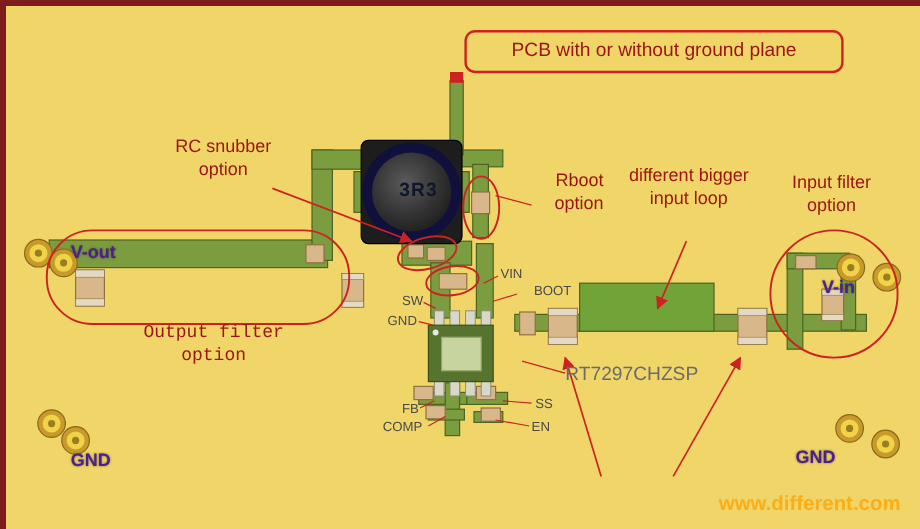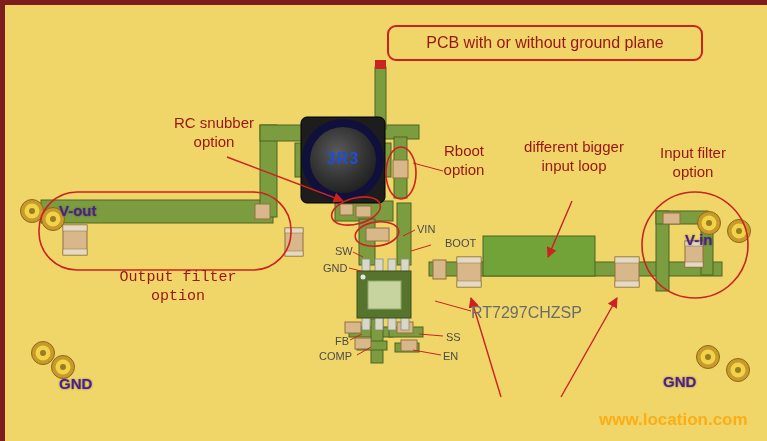--- a/index.html
+++ b/index.html
@@ -26,22 +26,22 @@
   .net{color:#4c1d95;font-weight:bold;font-size:15px;text-shadow:0 0 2px rgba(40,40,0,.6);}
   .pin{color:#4a4a4a;font-size:11px;line-height:12px;}
   .partno{color:#6b6b6b;font-size:16px;}
   .title-box{
     position:absolute;left:382px;top:20px;width:312px;height:32px;
     border:2px solid var(--highlight-red,#CC2222);border-radius:9px;
     display:flex;align-items:center;justify-content:center;
     color:var(--annotation-red,#9B1414);font-size:16px;
   }
   .inductor-value{
-    position:absolute;left:316px;top:145px;width:44px;text-align:center;
-    color:#1d4ed8;font-size:16px;font-weight:bold;letter-spacing:1px;
+    position:absolute;left:316px;top:145px;width:44px;text-align:right;
+    color:#0f172a;font-size:16px;font-weight:bold;letter-spacing:1px;
   }
   .watermark{
     position:absolute;left:594px;top:405px;
     color:var(--watermark-orange,#FBAE17);font-size:17px;font-weight:bold;
   }
 </style>
 </head>
 <body>
 
 <div class="stage">
@@ -207,22 +207,22 @@
       <path class="pinline" d="M344,263 L356,266"></path>
       <path class="pinline" d="M345,335 L357,329"></path>
       <path class="pinline" d="M352,350 L366,342"></path>
       <path class="pinline" d="M438,331 L414,329"></path>
       <path class="pinline" d="M436,350 L408,345"></path>
     </g>
   </svg>
 
   <div class="title-box">PCB with or without ground plane</div>
 
-  <div class="lbl ann" style="left:150px;top:108px;width:118px;">RC snubber option</div>
-  <div class="lbl ann" style="left:420px;top:136px;width:78px;">Rboot option</div>
+  <div class="lbl ann" style="left:122px;top:108px;width:118px;">RC snubber option</div>
+  <div class="lbl ann" style="left:420px;top:136px;width:78px;text-align:right;">Rboot option</div>
   <div class="lbl ann" style="left:514px;top:132px;width:110px;">different bigger input loop</div>
   <div class="lbl ann" style="left:636px;top:138px;width:104px;">Input filter option</div>
   <div class="lbl ann" style="left:88px;top:263px;width:170px;font-family:Liberation Mono, monospace;">Output filter option</div>
 
   <div class="lbl net" style="left:54px;top:197px;">V-out</div>
   <div class="lbl net" style="left:680px;top:226px;">V-in</div>
   <div class="lbl net" style="left:54px;top:370px;">GND</div>
   <div class="lbl net" style="left:658px;top:368px;">GND</div>
 
   <div class="inductor-value">3R3</div>
@@ -230,15 +230,15 @@
 
   <div class="lbl pin" style="left:412px;top:218px;">VIN</div>
   <div class="lbl pin" style="left:428px;top:232px;padding-left:12px;">BOOT</div>
   <div class="lbl pin" style="left:330px;top:240px;">SW</div>
   <div class="lbl pin" style="left:318px;top:257px;">GND</div>
   <div class="lbl pin" style="left:330px;top:330px;">FB</div>
   <div class="lbl pin" style="left:314px;top:345px;">COMP</div>
   <div class="lbl pin" style="left:441px;top:326px;">SS</div>
   <div class="lbl pin" style="left:438px;top:345px;">EN</div>
 
-  <div class="watermark">www.location.com</div>
+  <div class="watermark">www.different.com</div>
 
 </div>
 
 </body></html>

